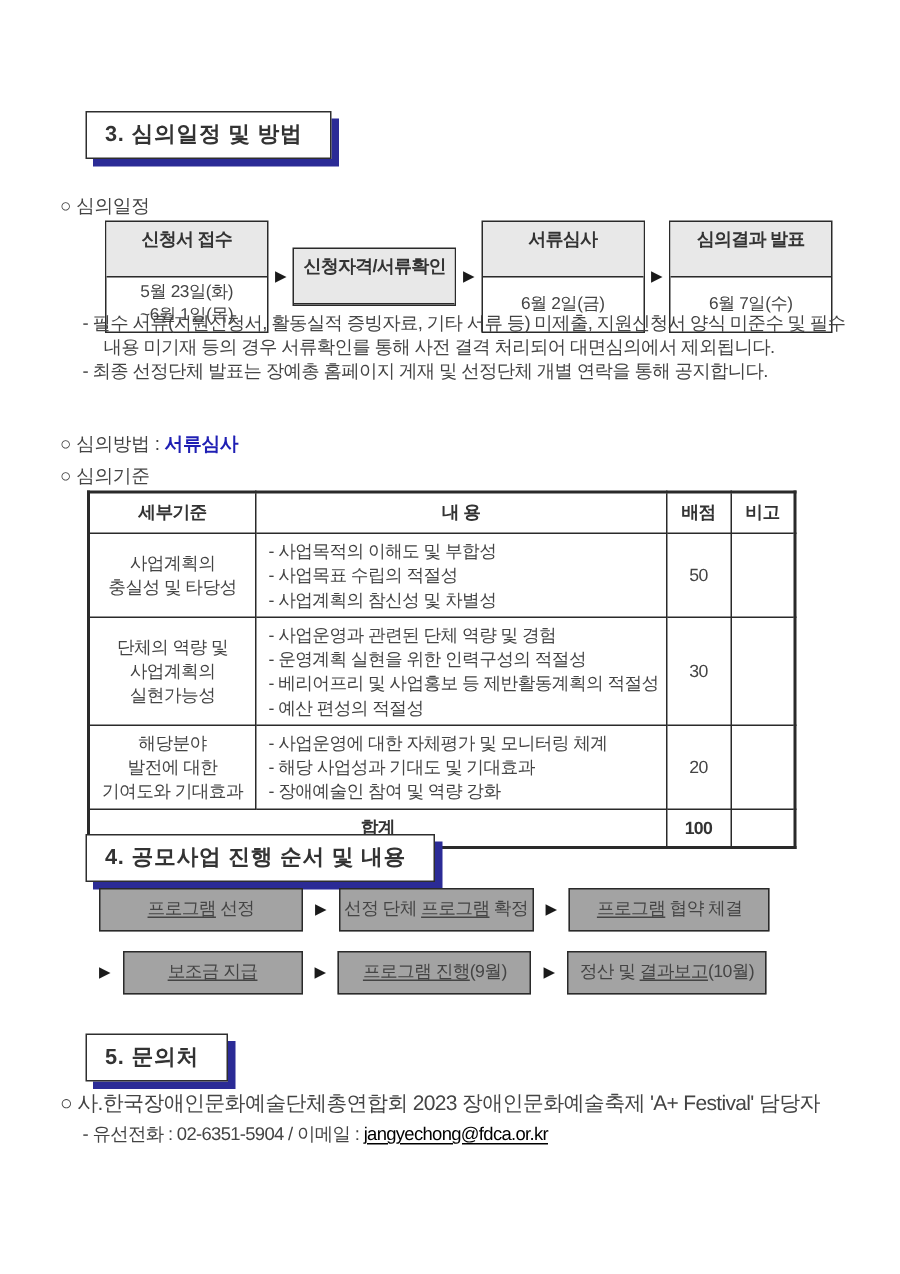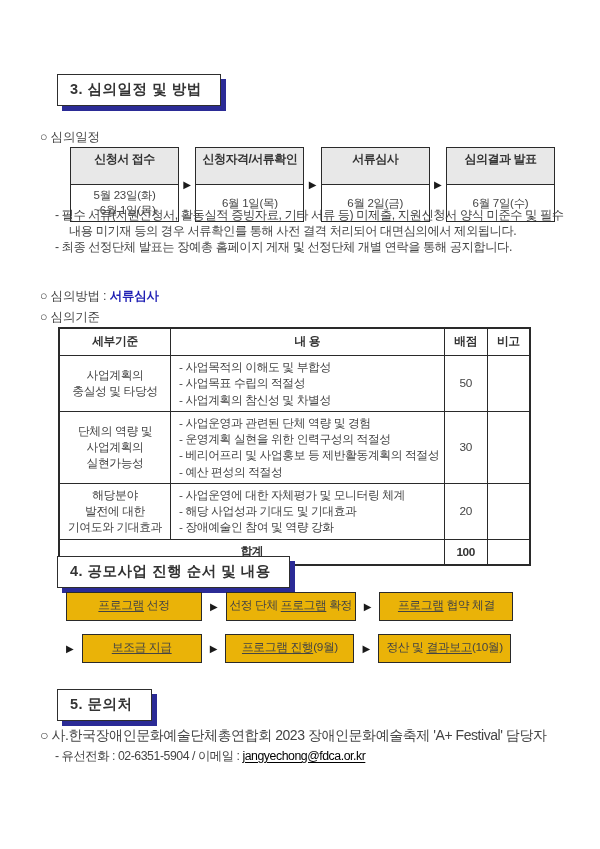--- a/index.html
+++ b/index.html
@@ -58,21 +58,21 @@
   td.crit { text-align:center; line-height:1.38; padding:2px 2px; }
   td.content { padding:3px 4px 3px 8px; line-height:1.38; }
   td.score { text-align:center; }
   tr.total td { font-weight:bold; color:#333; text-align:center; padding:4px 0; }
 
   
   .flow-row { position:absolute; display:flex; align-items:center; }
   .flow-r1 { left:66px; top:592px; }
   .flow-r2 { left:66px; top:634px; }
   .proc-box {
-    border:1.4px solid #2a2a2a; background:#eab308; text-align:center;
+    border:1.4px solid #2a2a2a; background:#a3a3a3; text-align:center;
     font-size:11.8px; color:#444; letter-spacing:-0.4px;
     padding:5px 0 6px 0; white-space:nowrap;
   }
   .flow-row .arrow { margin:0 8px; }
   .flow-r2 .arrow.first { margin-left:0; }
   .u { text-decoration:underline; text-underline-offset:2px; }
   .w1 { width:134px; } .w2 { width:128px; } .w3 { width:132px; }
   .w4 { width:118px; } .w5 { width:127px; } .w6 { width:131px; }
 
   
@@ -95,23 +95,20 @@
     <div class="step-box">
       <div class="step-head">신청서 접수</div>
       <div class="step-body">
         <div>5월 23일(화)</div>
         <div>~6월 1일(목)</div>
       </div>
     </div>
     <span class="arrow">▶</span>
     <div class="step-box">
       <div class="step-head">신청자격/서류확인</div>
-      <div class="step-body">
-        <div>6월 1일(목)</div>
-      </div>
     </div>
     <span class="arrow">▶</span>
     <div class="step-box">
       <div class="step-head">서류심사</div>
       <div class="step-body">
         <div>6월 2일(금)</div>
       </div>
     </div>
     <span class="arrow">▶</span>
     <div class="step-box">

